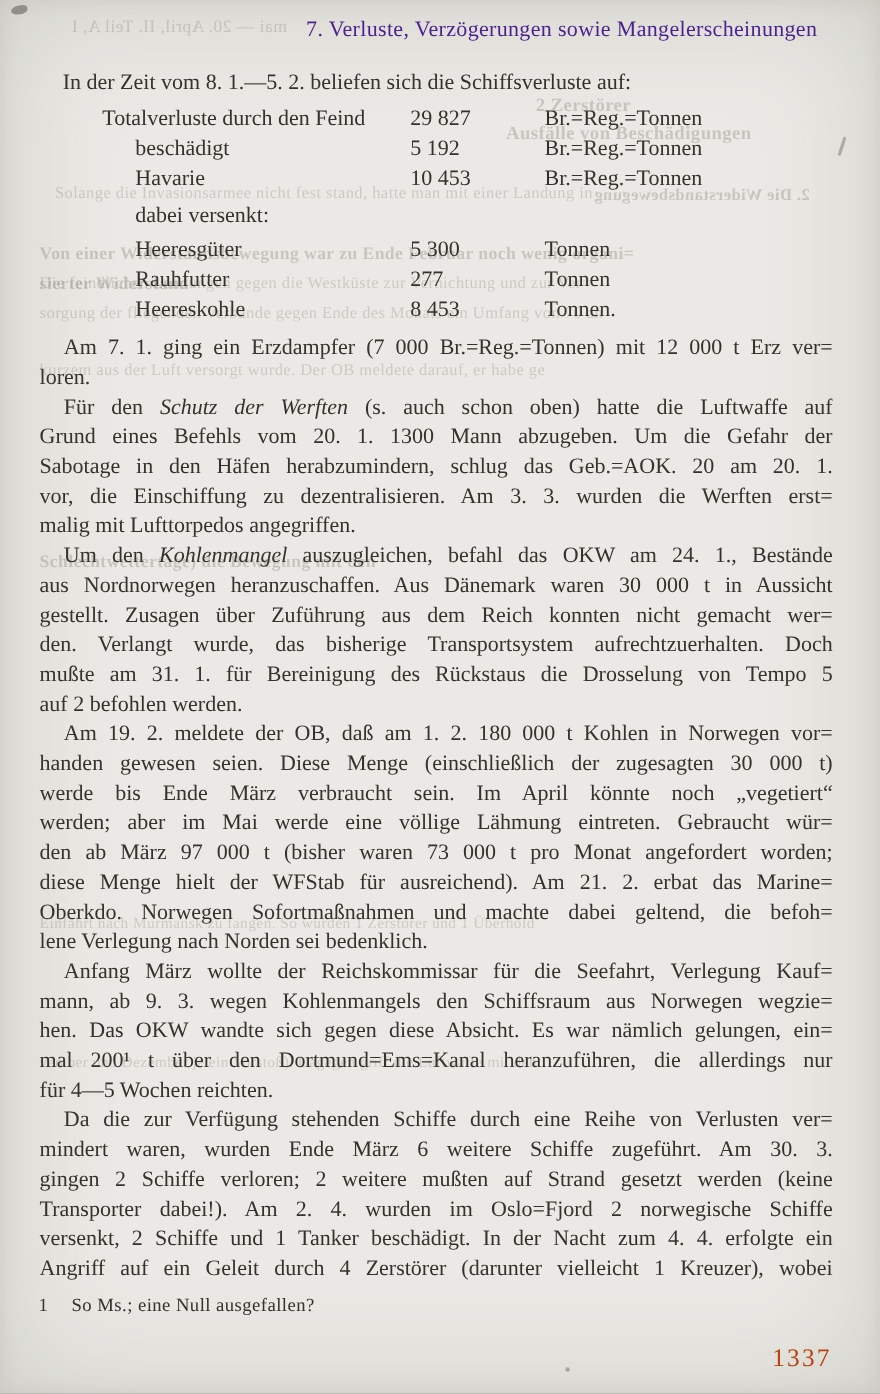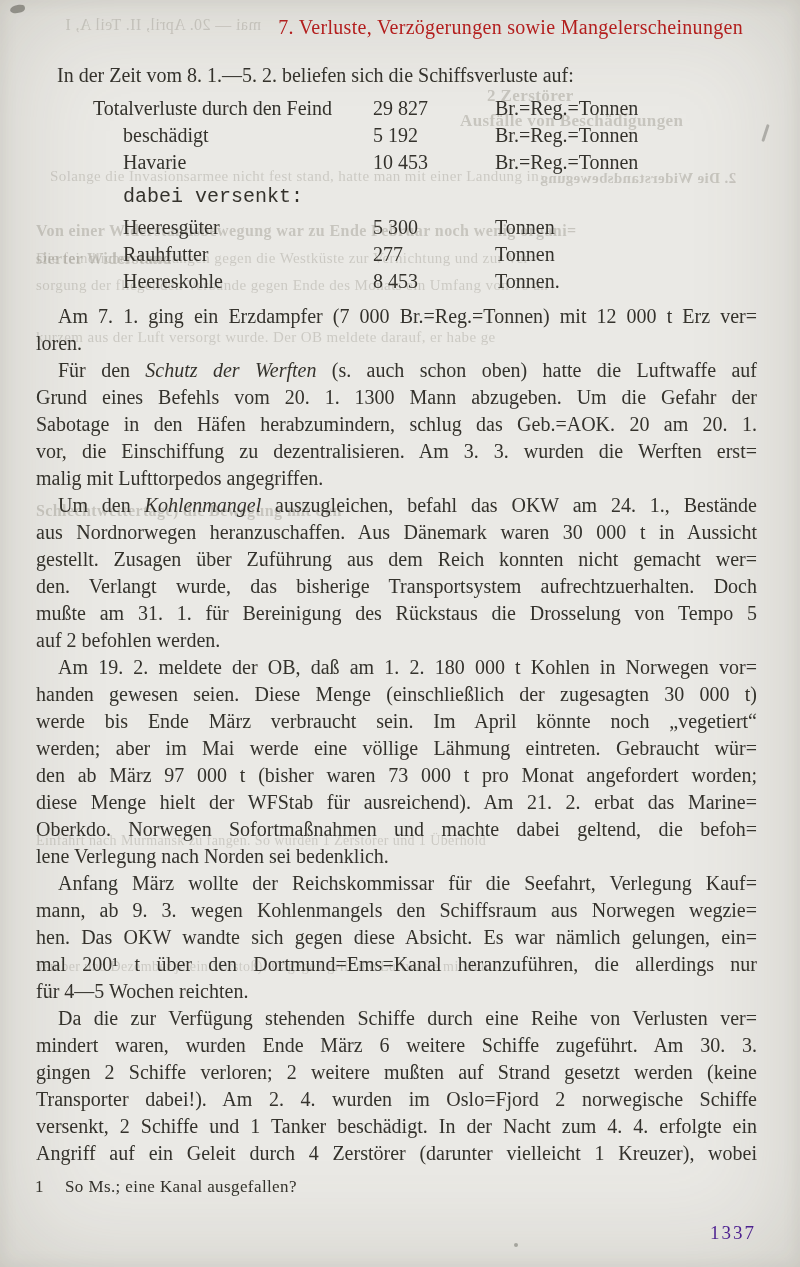--- a/index.html
+++ b/index.html
@@ -27,21 +27,21 @@
     opacity:.33;
     filter:blur(.6px);
     letter-spacing:.4px;
   }
   .bleed-frag.b{font-weight:bold;opacity:.38;margin-top:26px;}
   .bleed-frag.m{transform:scaleX(-1);}
   
   .chapter-header{
     position:absolute;top:16px;right:57px;
     font-size:20px;letter-spacing:.3px;
-    color:#b91c1c;z-index:5;
+    color:#4c1d95;z-index:5;
   }
   .intro{
     position:absolute;left:36px;right:43px;top:62px;
     font-size:20px;line-height:27px;text-indent:21px;z-index:5;
   }
   .loss-table{
     position:absolute;left:93px;top:95px;width:607px;z-index:5;
     font-size:20px;
   }
   .t-row{display:flex;height:27px;line-height:27px;}
@@ -60,21 +60,21 @@
   }
   .pline.first{text-indent:22px;}
   .pline.last{text-align-last:left;}
   .footnote{
     position:absolute;left:35px;top:1177px;z-index:5;
     font-size:17px;letter-spacing:.4px;display:flex;
   }
   .footnote .fn-marker{width:30px;}
   .page-number{
     position:absolute;right:44px;top:1222px;z-index:5;
-    font-size:19px;letter-spacing:2px;color:#4c1d95;
+    font-size:23px;letter-spacing:2px;color:#c2410c;
   }
   
   .speck{position:absolute;background:#4a4a44;z-index:6;}
   .speck.s1{left:10px;top:5px;width:15px;height:8px;opacity:.5;border-radius:60% 40% 50% 50%;transform:rotate(-8deg);}
   .speck.s2{left:764px;top:124px;width:3px;height:18px;opacity:.35;transform:rotate(18deg);border-radius:2px;}
   .speck.s3{left:514px;top:1243px;width:4px;height:4px;opacity:.4;border-radius:50%;}
   i{font-style:italic;}
 </style>
 </head>
 <body>
@@ -110,21 +110,21 @@
       <div class="t-row sub">
         <span class="t-label">beschädigt</span>
         <span class="t-num">5 192</span>
         <span class="t-unit">Br.=Reg.=Tonnen</span>
       </div>
       <div class="t-row sub">
         <span class="t-label">Havarie</span>
         <span class="t-num">10 453</span>
         <span class="t-unit">Br.=Reg.=Tonnen</span>
       </div>
-      <div class="t-row sub" style="margin-top: 7px; font-family: Liberation Mono, monospace;">
+      <div class="t-row sub" style="margin-top: 7px;">
         <span class="t-label">dabei versenkt:</span>
         <span class="t-num"></span>
         <span class="t-unit"></span>
       </div>
       <div class="t-row sub" style="margin-top: 4px;">
         <span class="t-label">Heeresgüter</span>
         <span class="t-num">5 300</span>
         <span class="t-unit">Tonnen</span>
       </div>
       <div class="t-row sub">
@@ -181,21 +181,21 @@
         <div class="pline">mindert waren, wurden Ende März 6 weitere Schiffe zugeführt. Am 30. 3.</div>
         <div class="pline">gingen 2 Schiffe verloren; 2 weitere mußten auf Strand gesetzt werden (keine</div>
         <div class="pline">Transporter dabei!). Am 2. 4. wurden im Oslo=Fjord 2 norwegische Schiffe</div>
         <div class="pline">versenkt, 2 Schiffe und 1 Tanker beschädigt. In der Nacht zum 4. 4. erfolgte ein</div>
         <div class="pline">Angriff auf ein Geleit durch 4 Zerstörer (darunter vielleicht 1 Kreuzer), wobei</div>
       </div>
     </div>
 
   <div class="footnote">
     <span class="fn-marker">1</span>
-    <span class="fn-text">So Ms.; eine Kanal ausgefallen?</span>
+    <span class="fn-text">So Ms.; eine Null ausgefallen?</span>
   </div>
 
   <div class="page-number">1337</div>
 
   <div class="speck s1"></div>
   <div class="speck s2"></div>
   <div class="speck s3"></div>
 </div>
 
 </body></html>

